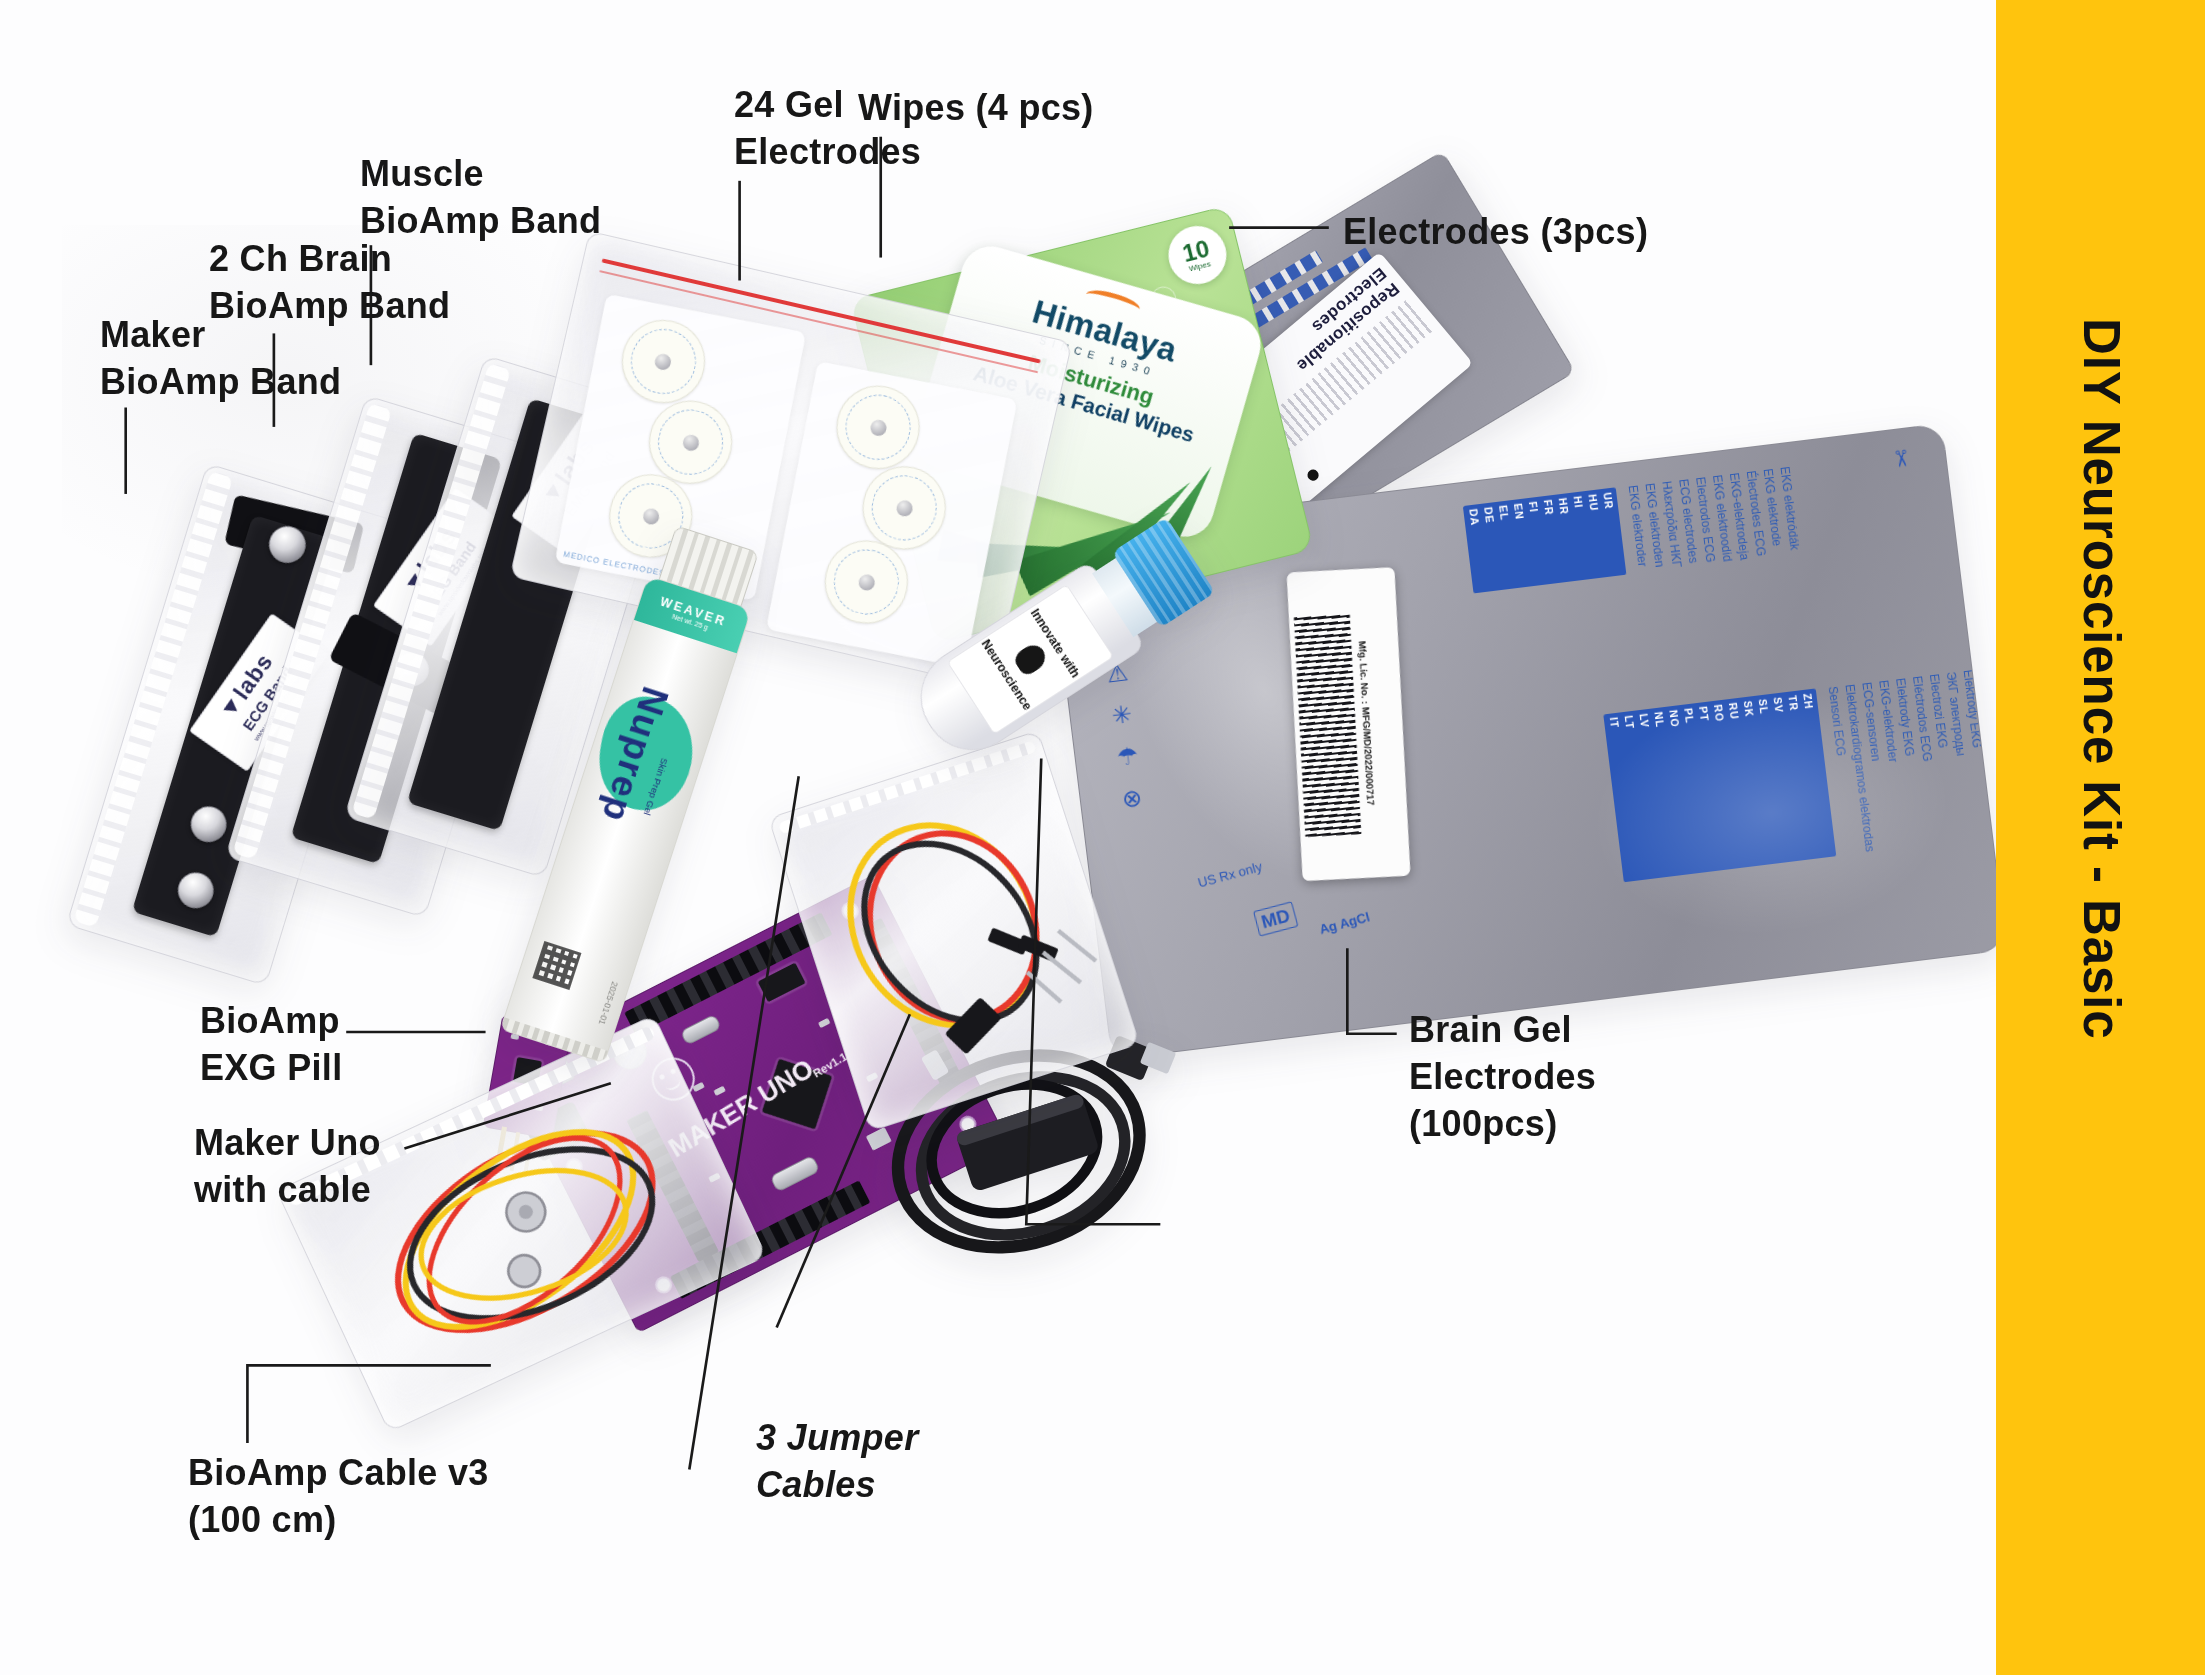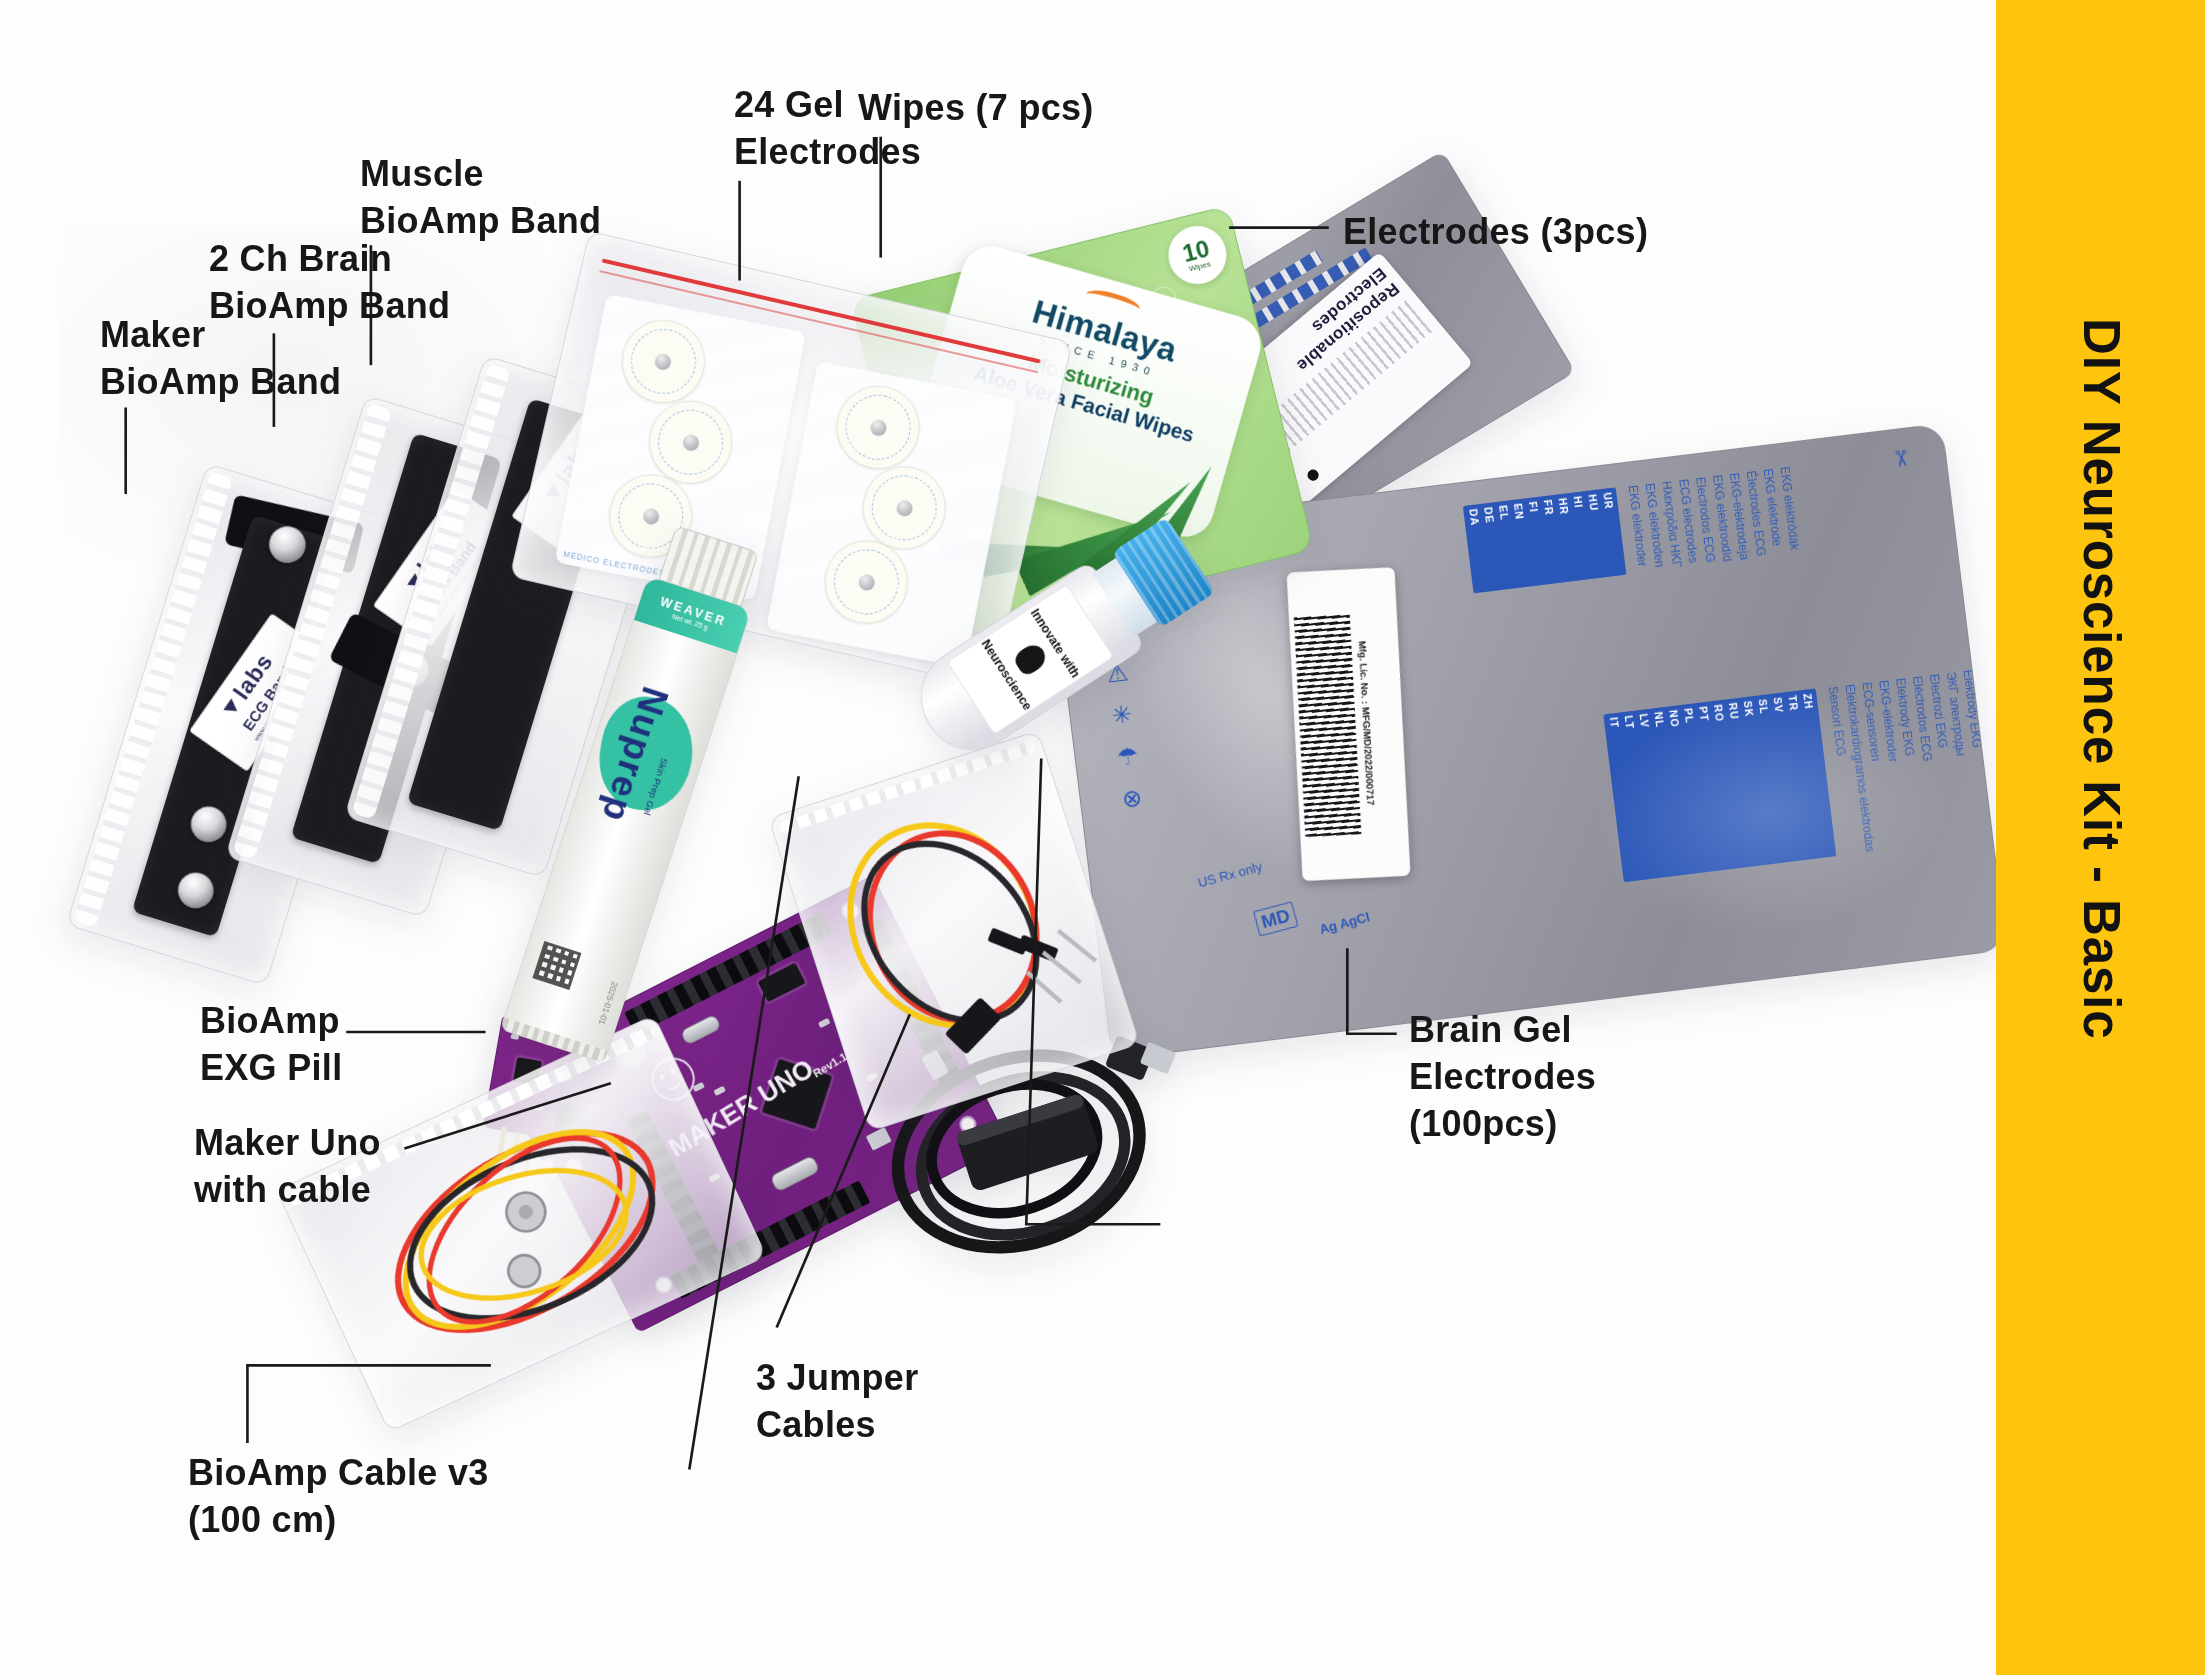--- a/index.html
+++ b/index.html
@@ -471,31 +471,31 @@
   </div>
   <div class="clabel" style="left:360px;top:150px;">
     <div>Muscle</div>
     <div>BioAmp Band</div>
   </div>
   <div class="clabel" style="left:734px;top:81px;">
     <div>24 Gel</div>
     <div>Electrodes</div>
   </div>
   <div class="clabel" style="left:858px;top:84px;">
-    <div>Wipes (7 pcs)</div>
+    <div>Wipes (4 pcs)</div>
   </div>
   <div class="clabel" style="left:1343px;top:208px;">
     <div>Electrodes (3pcs)</div>
   </div>
   <div class="clabel" style="left:1409px;top:1006px;">
     <div>Brain Gel</div>
     <div>Electrodes</div>
     <div>(100pcs)</div>
   </div>
-  <div class="clabel" style="left:756px;top:1354px;">
+  <div class="clabel" style="left:756px;top:1414px;font-style:italic;">
     <div>3 Jumper</div>
     <div>Cables</div>
   </div>
   <div class="clabel" style="left:188px;top:1449px;">
     <div>BioAmp Cable v3</div>
     <div>(100 cm)</div>
   </div>
   <div class="clabel" style="left:194px;top:1119px;">
     <div>Maker Uno</div>
     <div>with cable</div>

